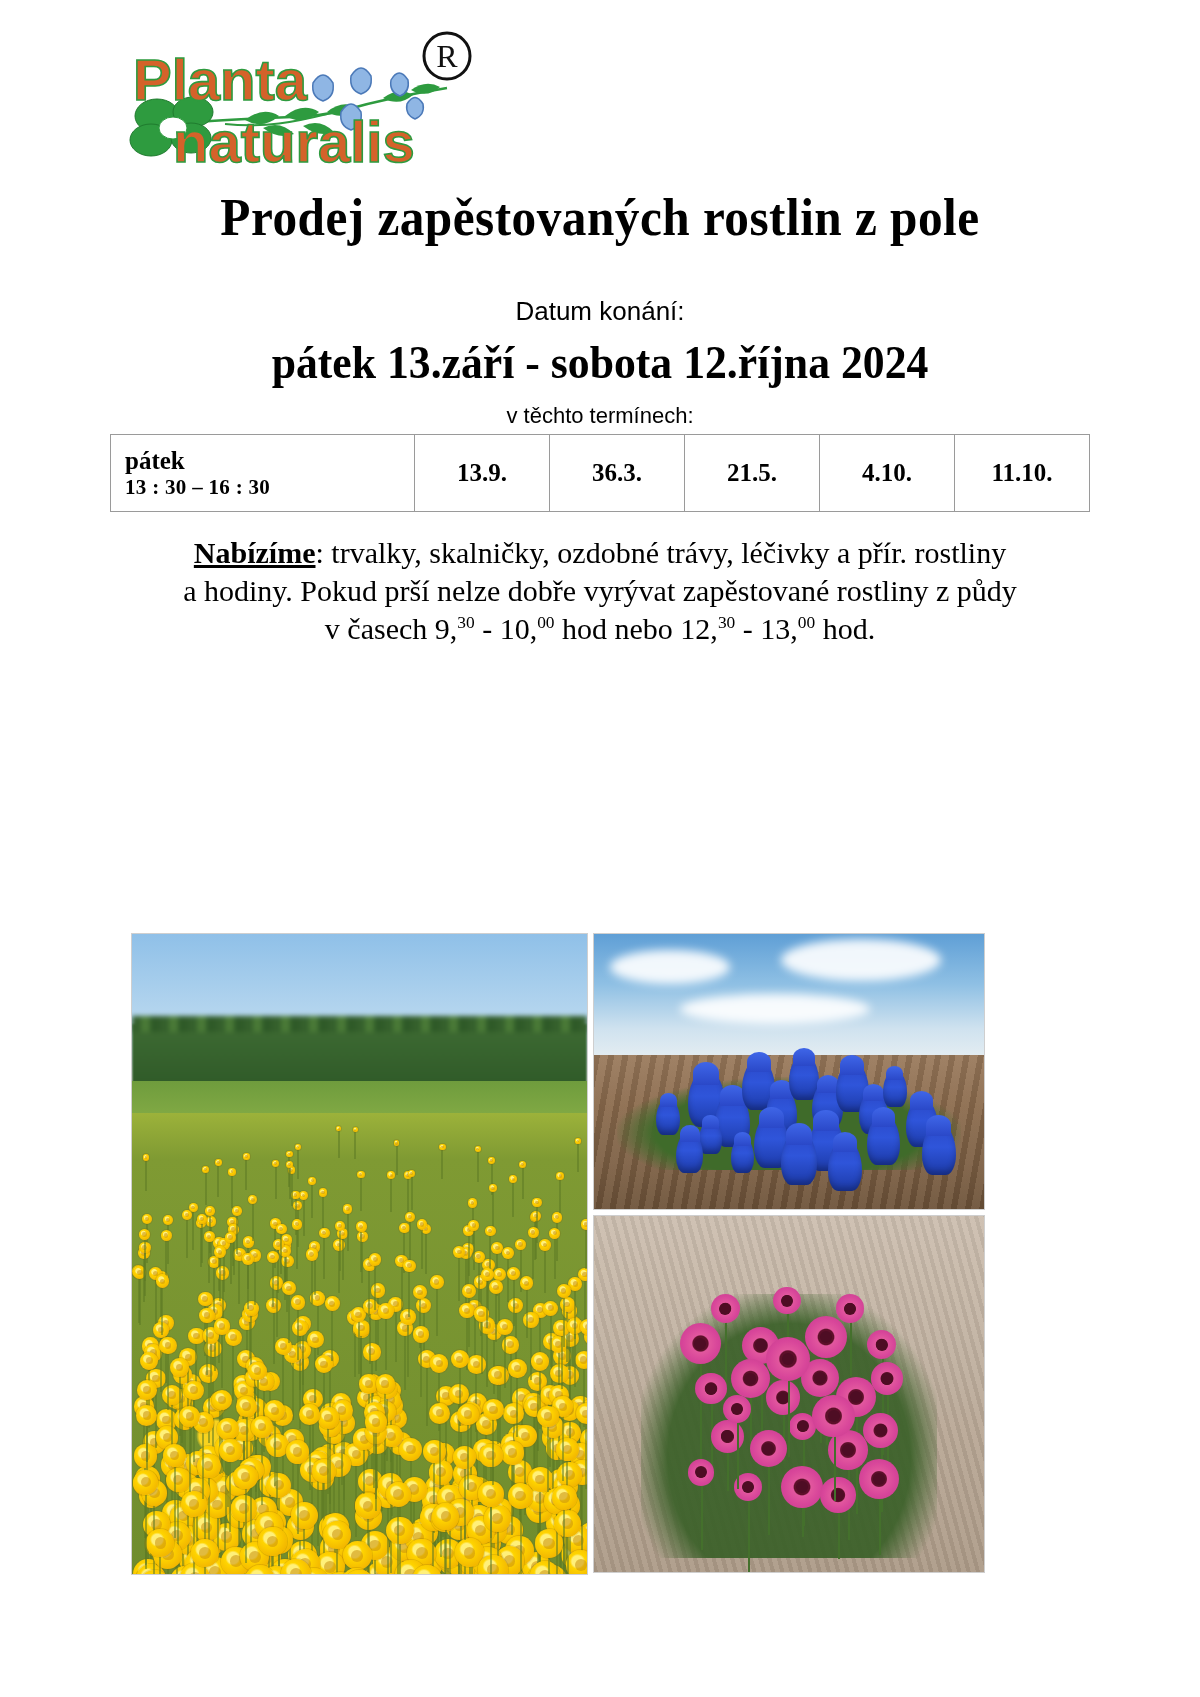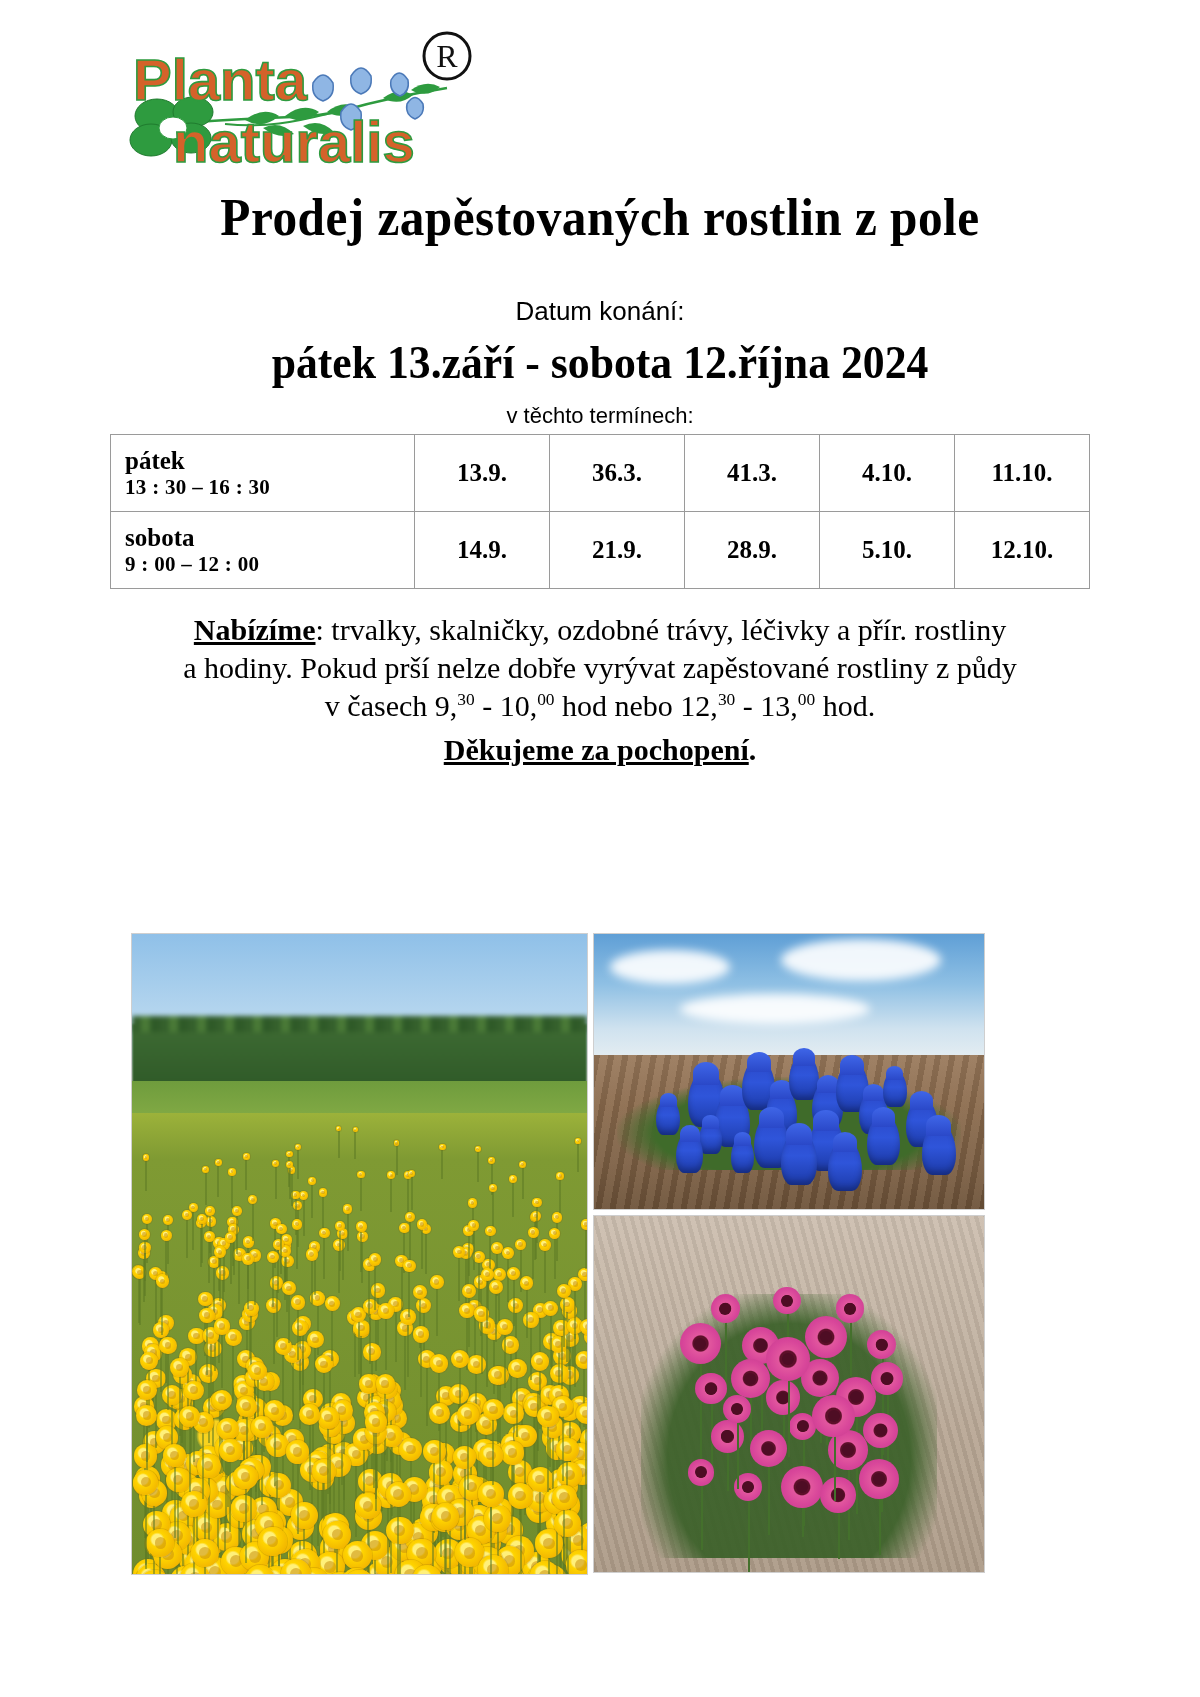--- a/index.html
+++ b/index.html
@@ -248,46 +248,34 @@
 
   <table class="terms">
     <tbody>
       <tr>
         <td class="daycell">
           <div class="dayname">pátek</div>
           <div class="daytime">13 : 30 – 16 : 30</div>
         </td>
         <td>13.9.</td>
         <td>36.3.</td>
-        <td>41.3.</td>
+        <td>21.5.</td>
         <td>4.10.</td>
         <td>11.10.</td>
-      </tr>
-      <tr>
-        <td class="daycell">
-          <div class="dayname">sobota</div>
-          <div class="daytime"> 9 : 00 – 12 : 00</div>
-        </td>
-        <td>14.9.</td>
-        <td>21.9.</td>
-        <td>28.9.</td>
-        <td>5.10.</td>
-        <td>12.10.</td>
       </tr>
     </tbody>
   </table>
 
 
   <div class="body-text">
     <div class="line"><b class="u">Nabízíme</b><span>: trvalky, skalničky, ozdobné trávy, léčivky a přír. rostliny</span></div>
     <div class="line">a hodiny. Pokud prší nelze dobře vyrývat zapěstované rostliny z půdy</div>
     <div class="line"><span>v časech 9,</span><sup>30</sup><span> - 10,</span><sup>00</sup><span> hod nebo 12,</span><sup>30</sup><span> - 13,</span><sup>00</sup><span> hod.</span></div>
   </div>
 
-  <div class="thanks"><b class="u">Děkujeme za pochopení</b><b>.</b></div>
 
   <div class="photos">
 
     <div class="ph ph-left">
       <div class="field-sky"></div>
       <div class="field-trees"></div>
       <div class="field-far"></div>
       <div class="field-main"></div>
       <div class="dots" id="daisy-dots">
           <div class="stem" style="left:263.7187563155765px;top:488.88552028970935px;height:72.05187992337979px;"></div>

